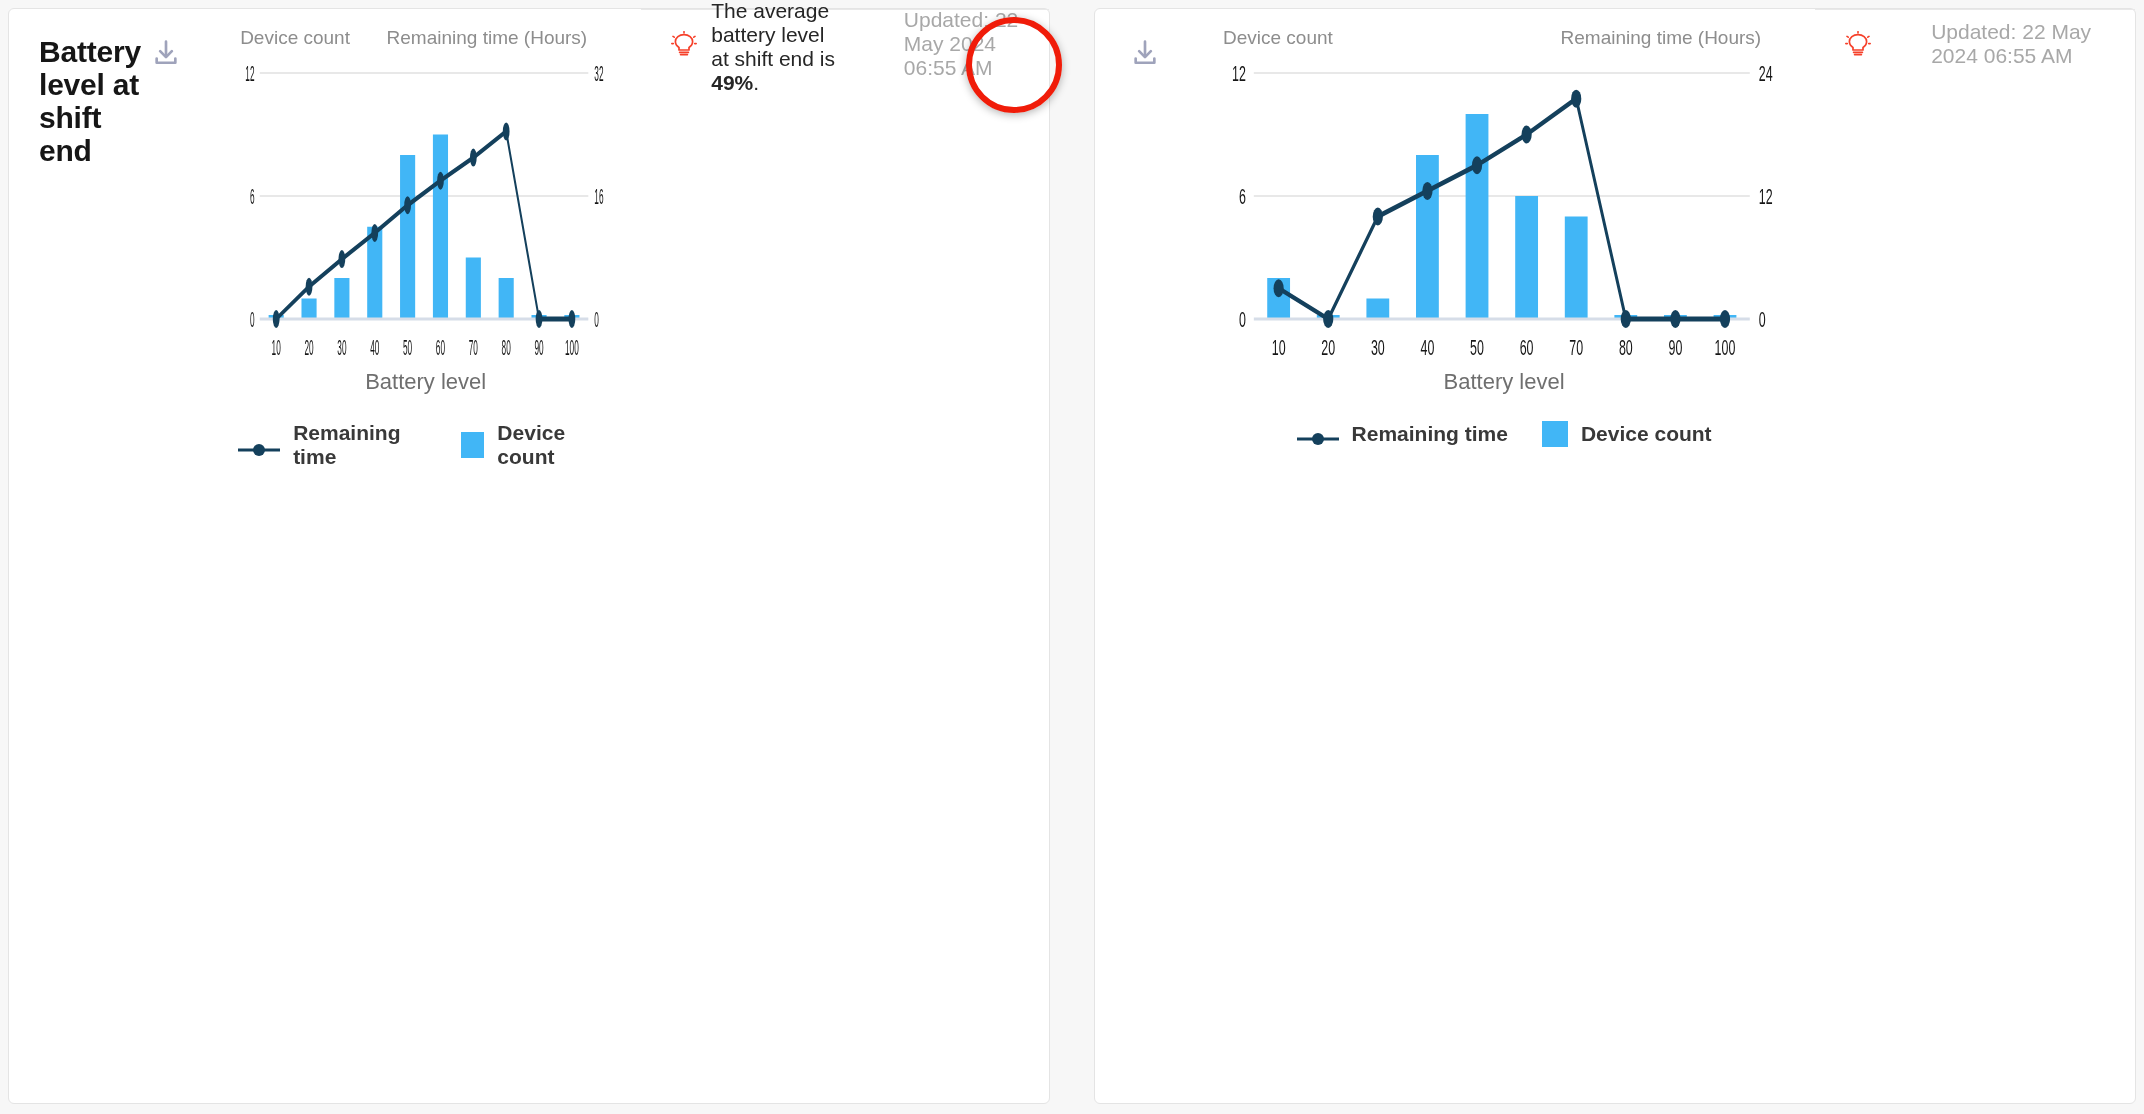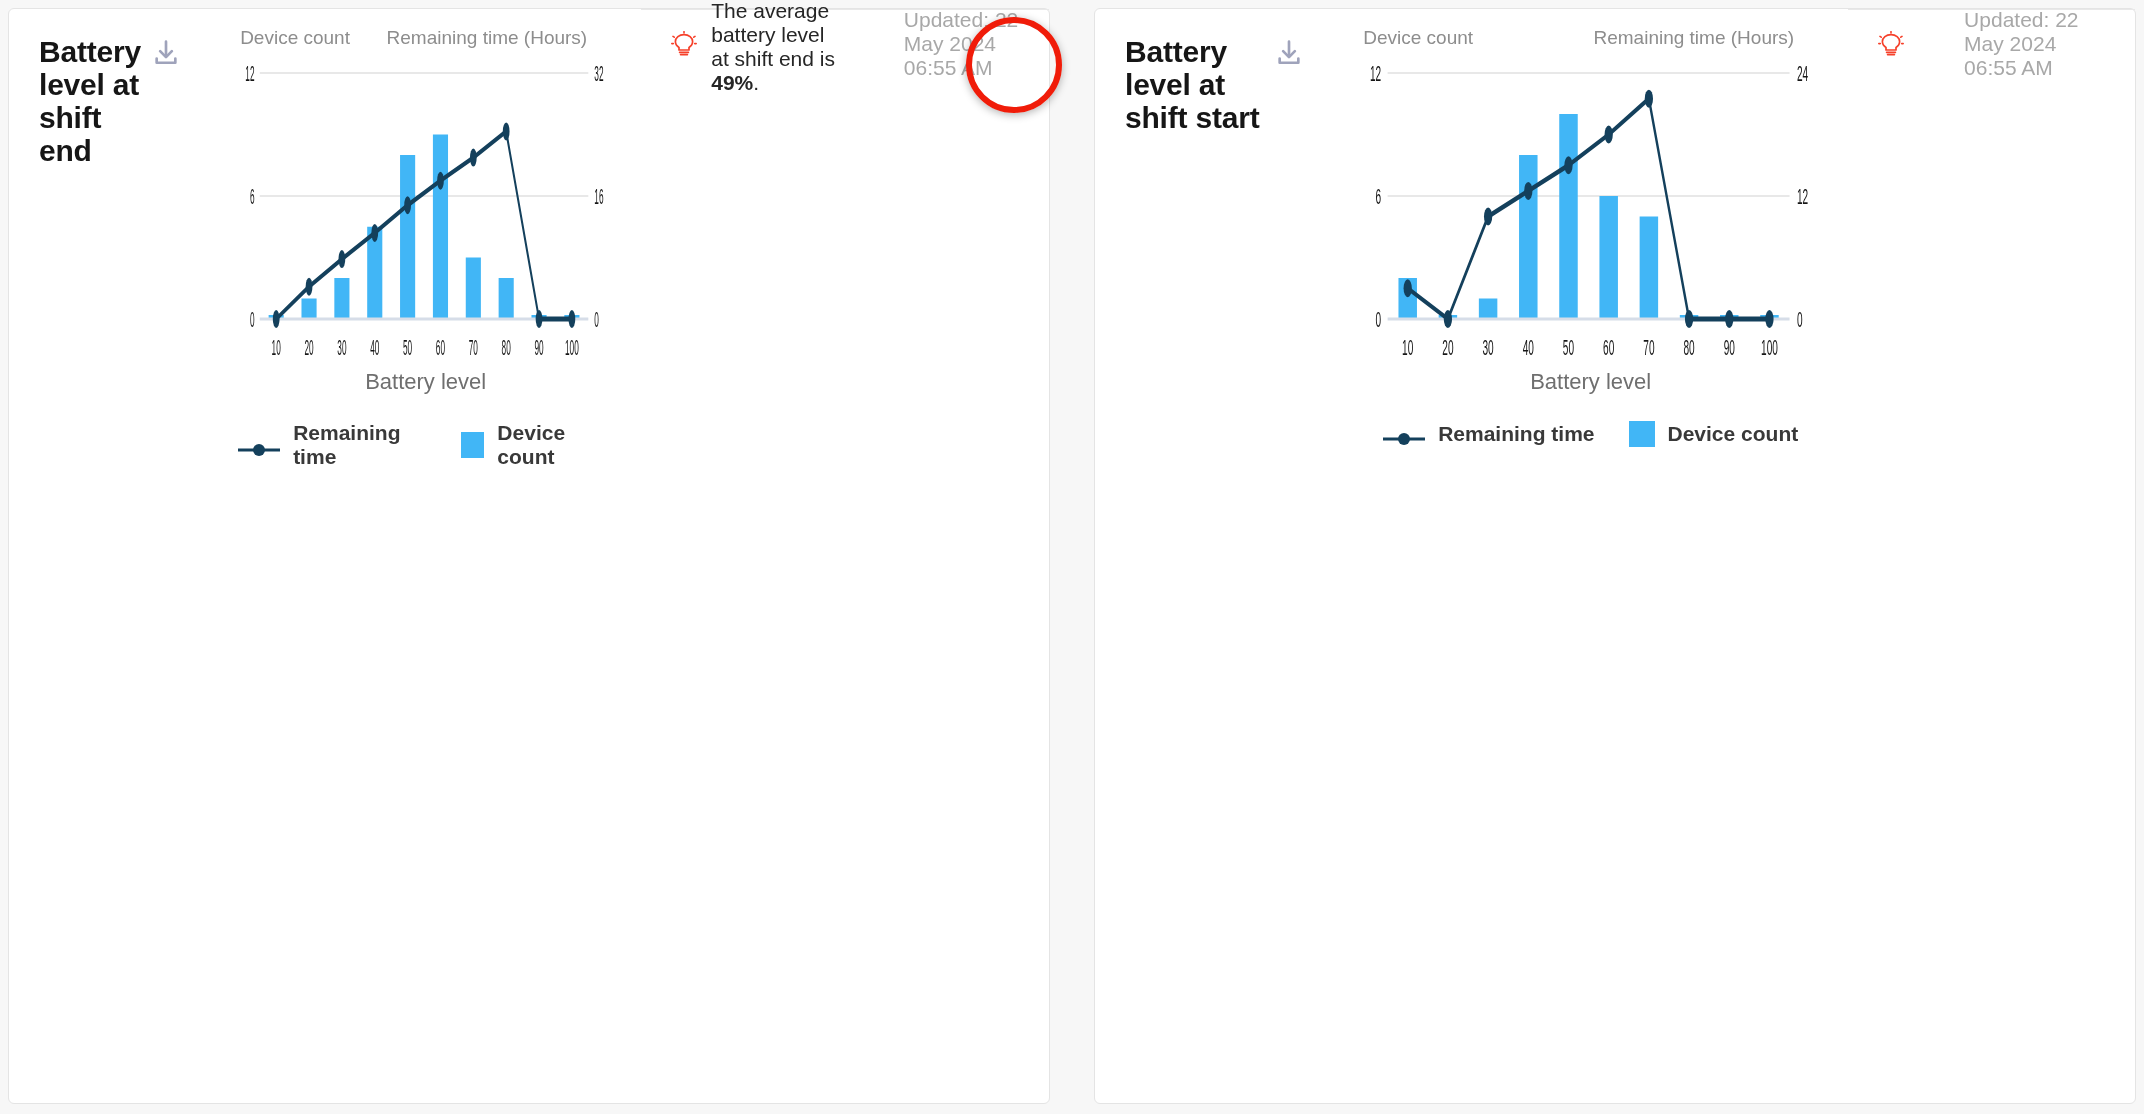--- a/index.html
+++ b/index.html
@@ -241,21 +241,20 @@
 
     <div class="updated-row">
       <span class="updated-text">Updated: 22 May 2024 06:55 AM</span>
     </div>
 
     <div class="annot-circle" style="left:957px; top:8px; width:96px; height:96px;"></div>
   </div>
 
   <div class="card">
     <div class="card-header">
-      <div class="card-title">Battery level at shift start</div>
       <button class="download-btn" aria-label="download">
         <svg width="32" height="32" viewBox="0 0 24 24" fill="none">
           <path d="M12 3.5 V14.5" stroke="#9fa3bb" stroke-width="2" stroke-linecap="round"></path>
           <path d="M7.6 10.6 L12 15.1 L16.4 10.6" stroke="#9fa3bb" stroke-width="2" stroke-linecap="round" stroke-linejoin="round"></path>
           <path d="M5 16.2 V19.3 H19 V16.2" stroke="#9fa3bb" stroke-width="2" stroke-linecap="round" stroke-linejoin="round"></path>
         </svg>
       </button>
     </div>
 
     <div class="chart-zone">

